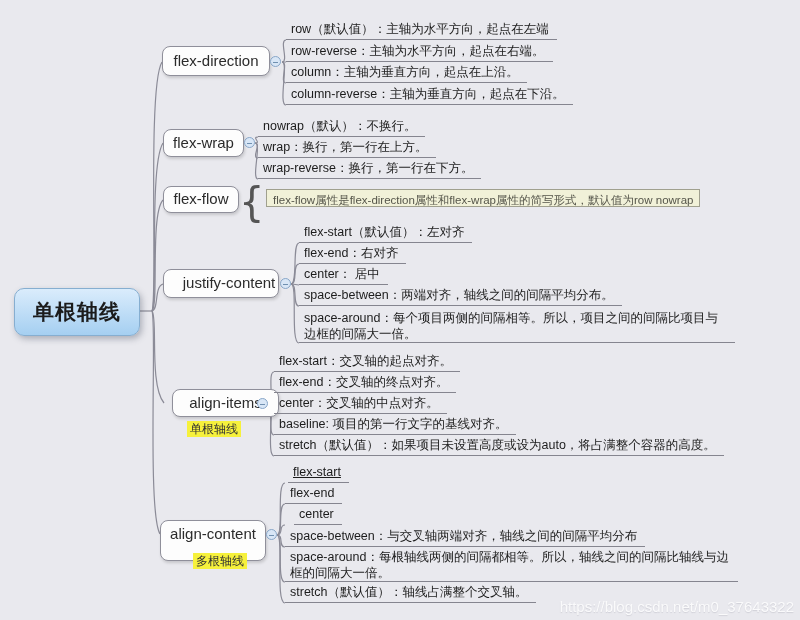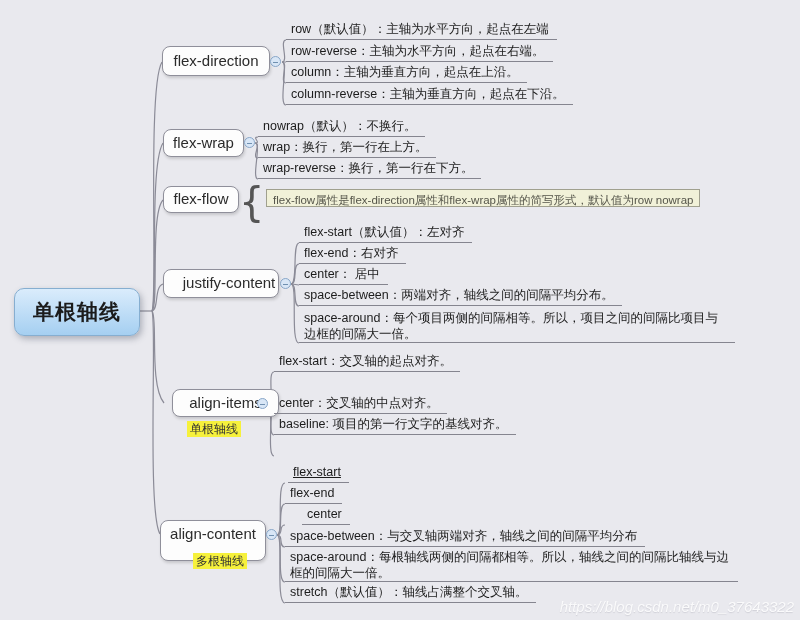--- a/index.html
+++ b/index.html
@@ -33,21 +33,21 @@
   .note{position:absolute;background:#f6f13c;color:#333;font-size:12px;line-height:16px;padding:0 3px;}
 
   .boxleaf{position:absolute;left:266px;top:189px;box-sizing:border-box;height:18px;line-height:21px;
            background:#f1f1d8;border:1px solid #a0a08e;color:#55554a;font-size:11.5px;
            padding:0 6px;white-space:nowrap;}
 
   .brace{position:absolute;left:239px;top:182px;font-size:40px;line-height:40px;color:#555;
          font-family:"DejaVu Sans",sans-serif;}
 
   .watermark{position:absolute;right:6px;bottom:5px;font-size:15px;color:#ffffff;opacity:.8;
-             text-shadow:0 1px 1px rgba(180,180,190,.6);font-style:italic;}
+             text-shadow:0 1px 1px rgba(180,180,190,.6);}
 </style>
 </head>
 <body>
 
 <div class="stage">
 
   <svg class="wires" width="800" height="620">
 
     <path d="M140 311 H152"></path>
 
@@ -117,25 +117,27 @@
   <span class="brace">{</span>
   <div class="boxleaf">flex-flow属性是flex-direction属性和flex-wrap属性的简写形式，默认值为row nowrap</div>
 
   <div class="leaf" style="left:299px;top:223px;">flex-start（默认值）：左对齐</div>
   <div class="leaf" style="left:299px;top:244px;">flex-end：右对齐</div>
   <div class="leaf" style="left:299px;top:265px;">center： 居中</div>
   <div class="leaf" style="left:299px;top:286px;">space-between：两端对齐，轴线之间的间隔平均分布。</div>
   <div class="leaf wrap" style="left:299px;top:310px;width:423px;">space-around：每个项目两侧的间隔相等。所以，项目之间的间隔比项目与边框的间隔大一倍。</div>
 
   <div class="leaf" style="left:274px;top:352px;">flex-start：交叉轴的起点对齐。</div>
+  <div class="leaf" style="left:274px;top:373px;">flex-end：交叉轴的终点对齐。</div>
   <div class="leaf" style="left:274px;top:394px;">center：交叉轴的中点对齐。</div>
   <div class="leaf" style="left:274px;top:415px;">baseline: 项目的第一行文字的基线对齐。</div>
+  <div class="leaf" style="left:274px;top:436px;">stretch（默认值）：如果项目未设置高度或设为auto，将占满整个容器的高度。</div>
 
   <div class="leaf" style="left:288px;top:463px;text-decoration:underline;">flex-start</div>
   <div class="leaf" style="left:285px;top:484px;">flex-end</div>
-  <div class="leaf" style="left:302px;top:505px;text-align:right;">center</div>
+  <div class="leaf" style="left:294px;top:505px;text-align:right;">center</div>
   <div class="leaf" style="left:285px;top:527px;">space-between：与交叉轴两端对齐，轴线之间的间隔平均分布</div>
   <div class="leaf wrap" style="left:285px;top:549px;width:440px;">space-around：每根轴线两侧的间隔都相等。所以，轴线之间的间隔比轴线与边框的间隔大一倍。</div>
   <div class="leaf" style="left:285px;top:583px;">stretch（默认值）：轴线占满整个交叉轴。</div>
 
   <div class="watermark">https://blog.csdn.net/m0_37643322</div>
 
 </div>
 
 </body></html>

